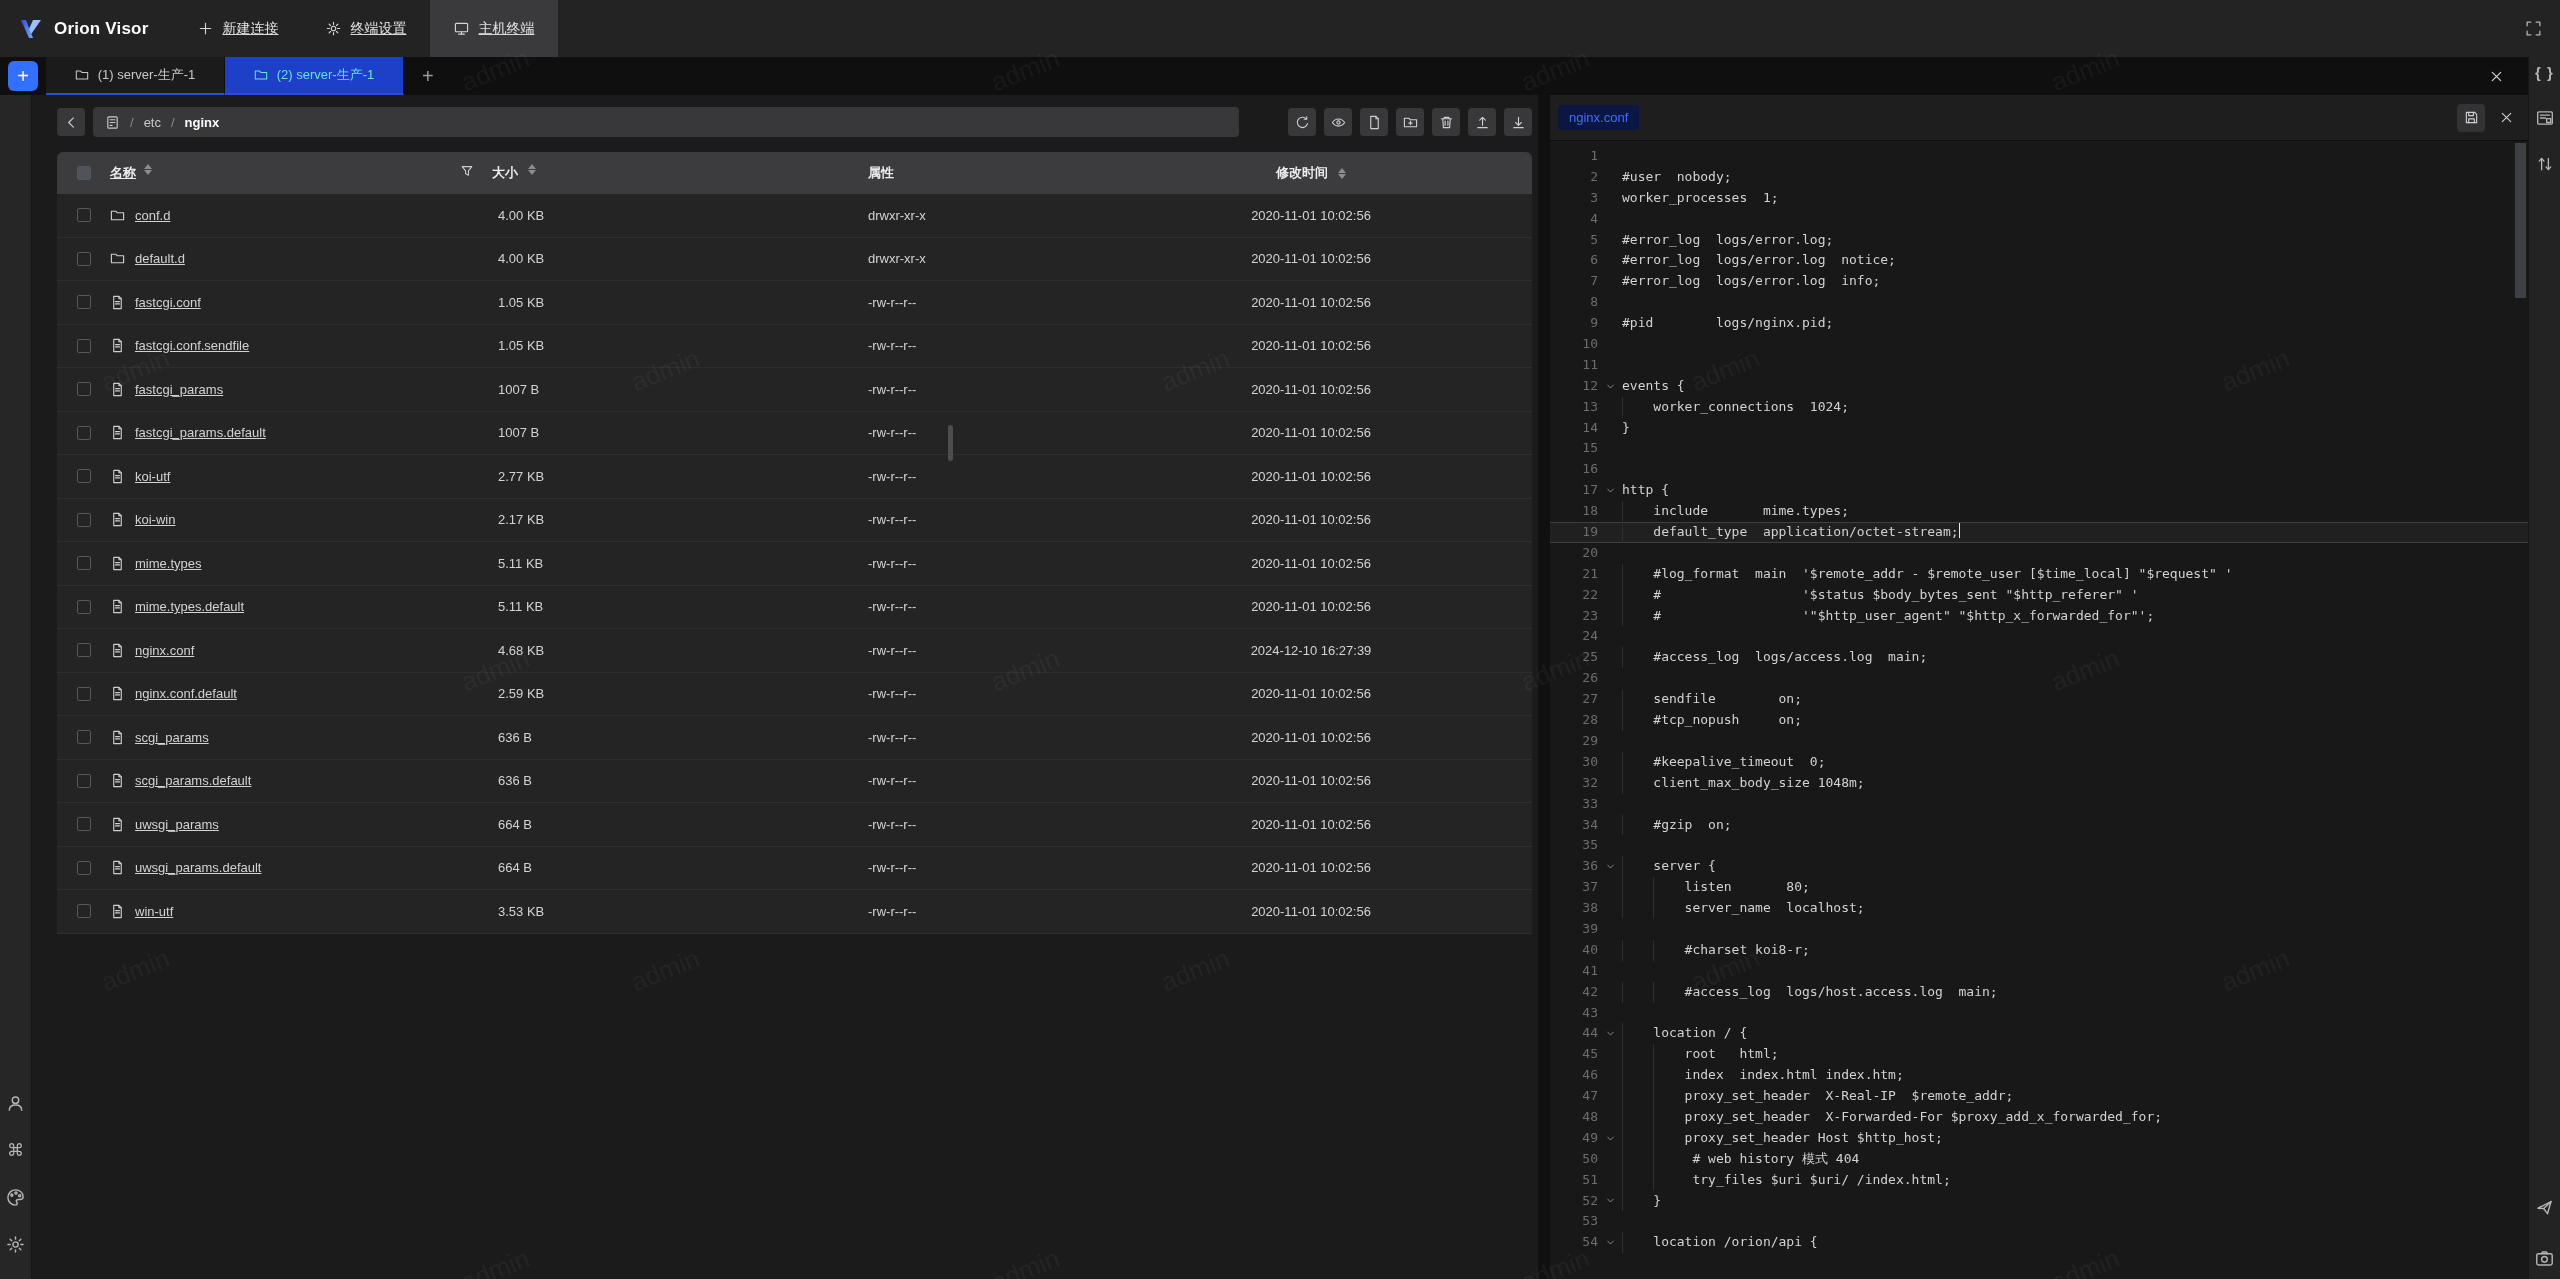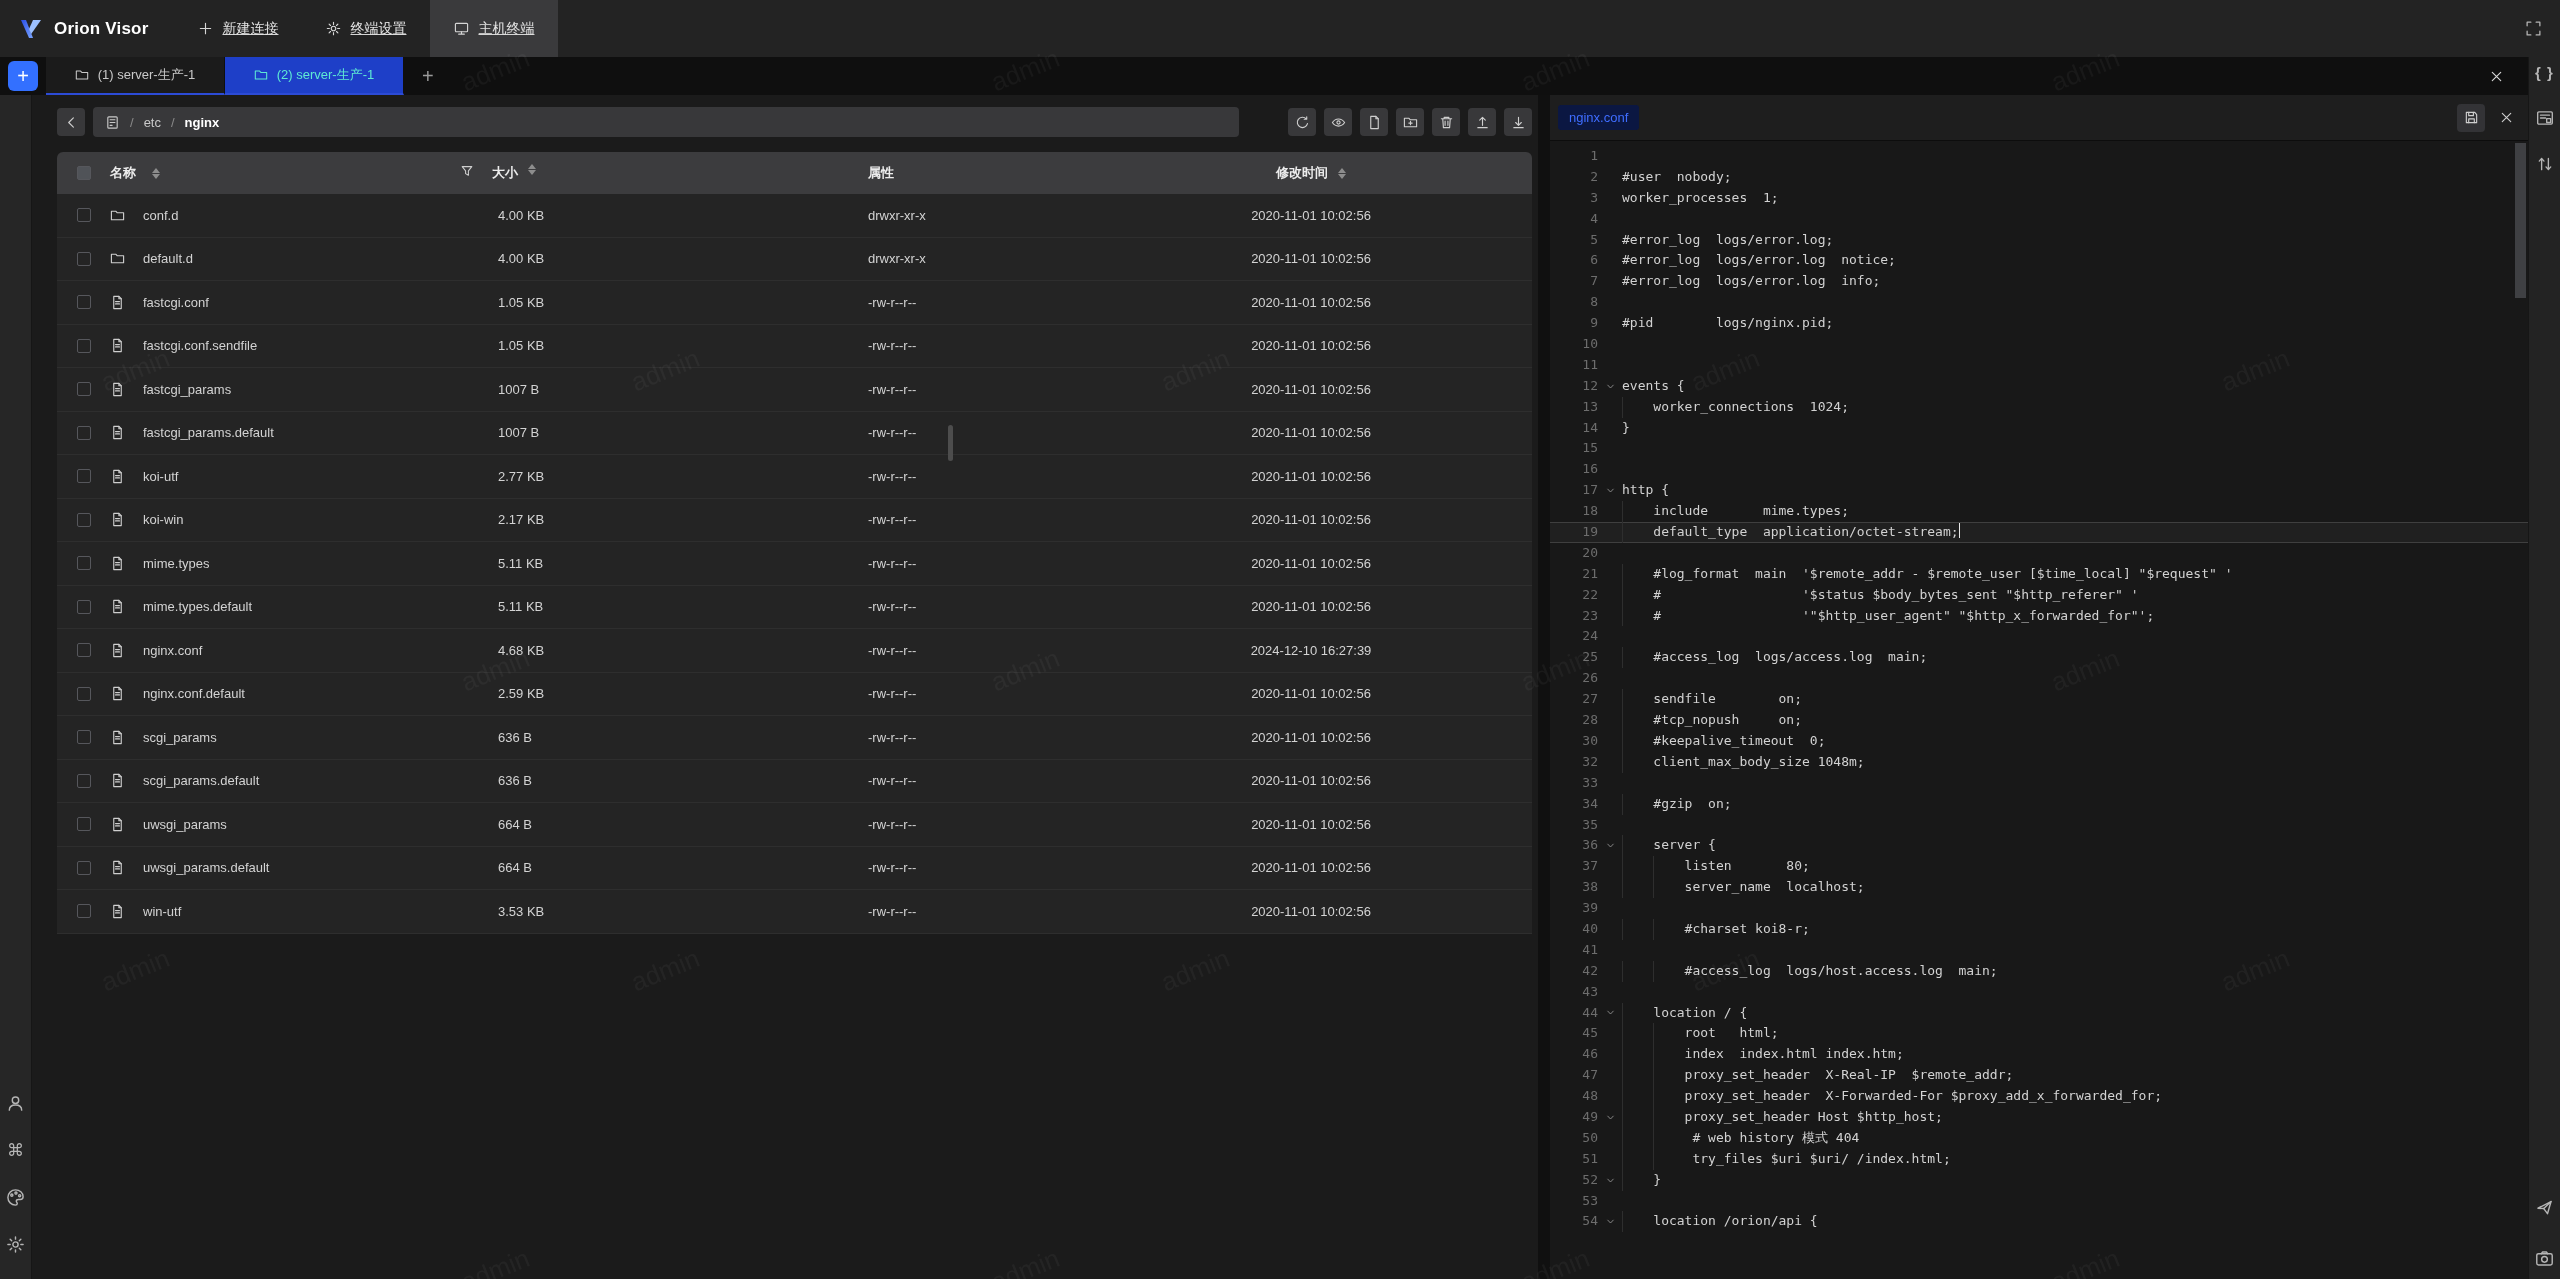--- a/index.html
+++ b/index.html
@@ -50,21 +50,21 @@
     align-items:center; gap:10px; padding:0 12px; font-size:13px; color:#c9c9c9; }
   .breadcrumb .sep { color:#8a8a8a; }
   .breadcrumb .crumb { cursor:pointer; }
   .breadcrumb .crumb.last { color:#fff; font-weight:bold; }
   .fp-actions { display:flex; gap:8px; margin-left:auto; }
 
   .ftable { width:1475px; margin-top:15px; font-size:13px; }
   .frow { display:flex; align-items:center; height:43.5px; border-bottom:1px solid #2e2e2e; background:#242424; color:#d3d3d3; }
   .fhead { height:42px; background:#3c3c3e; border-radius:6px 6px 0 0; border-bottom:none; font-weight:bold; color:#ececec; }
   .c-check { width:53px; display:flex; justify-content:center; flex-shrink:0; }
-  .c-name  { width:350px; display:flex; align-items:center; gap:12px; flex-shrink:0; }
+  .c-name  { width:350px; display:flex; align-items:flex-start; gap:4px; flex-shrink:0;text-decoration:underline; }
   .c-size  { width:400px; display:flex; gap:6px; padding-left:38px; flex-shrink:0; }
   .fhead .c-size { padding-left:0; }
   .c-attr  { width:230px; padding-left:8px; flex-shrink:0; }
   .c-date  { flex:1; text-align:center; display:flex; justify-content:center; align-items:center; gap:6px; }
   .checkbox { width:14px; height:14px; border:1px solid #56575c; border-radius:2px; background:transparent; cursor:pointer; }
   .checkbox.head { background:#505358; }
   .fname-icon { color:#cfcfcf; margin-right:6px; display:flex; }
   .carets { display:flex; flex-direction:column; gap:1px; margin-left:4px; }
   .carets i { width:0; height:0; border-left:4px solid transparent; border-right:4px solid transparent; }
   .carets i.up { border-bottom:5px solid #8d8d8d; }
@@ -725,20 +725,21 @@
                 <div class="ed-line active"><span class="num">19</span><span class="fold"></span><span class="code"><span class="guide" style="left: 0ch;"></span>    default_type  application/octet-stream;<span class="cursor"></span></span></div>
                 <div class="ed-line"><span class="num">20</span><span class="fold"></span><span class="code"></span></div>
                 <div class="ed-line"><span class="num">21</span><span class="fold"></span><span class="code"><span class="guide" style="left: 0ch;"></span>    #log_format  main  '$remote_addr - $remote_user [$time_local] "$request" '</span></div>
                 <div class="ed-line"><span class="num">22</span><span class="fold"></span><span class="code"><span class="guide" style="left: 0ch;"></span>    #                  '$status $body_bytes_sent "$http_referer" '</span></div>
                 <div class="ed-line"><span class="num">23</span><span class="fold"></span><span class="code"><span class="guide" style="left: 0ch;"></span>    #                  '"$http_user_agent" "$http_x_forwarded_for"';</span></div>
                 <div class="ed-line"><span class="num">24</span><span class="fold"></span><span class="code"></span></div>
                 <div class="ed-line"><span class="num">25</span><span class="fold"></span><span class="code"><span class="guide" style="left: 0ch;"></span>    #access_log  logs/access.log  main;</span></div>
                 <div class="ed-line"><span class="num">26</span><span class="fold"></span><span class="code"></span></div>
                 <div class="ed-line"><span class="num">27</span><span class="fold"></span><span class="code"><span class="guide" style="left: 0ch;"></span>    sendfile        on;</span></div>
                 <div class="ed-line"><span class="num">28</span><span class="fold"></span><span class="code"><span class="guide" style="left: 0ch;"></span>    #tcp_nopush     on;</span></div>
+                <div class="ed-line"><span class="num">29</span><span class="fold"></span><span class="code"></span></div>
                 <div class="ed-line"><span class="num">30</span><span class="fold"></span><span class="code"><span class="guide" style="left: 0ch;"></span>    #keepalive_timeout  0;</span></div>
                 <div class="ed-line"><span class="num">32</span><span class="fold"></span><span class="code"><span class="guide" style="left: 0ch;"></span>    client_max_body_size 1048m;</span></div>
                 <div class="ed-line"><span class="num">33</span><span class="fold"></span><span class="code"></span></div>
                 <div class="ed-line"><span class="num">34</span><span class="fold"></span><span class="code"><span class="guide" style="left: 0ch;"></span>    #gzip  on;</span></div>
                 <div class="ed-line"><span class="num">35</span><span class="fold"></span><span class="code"></span></div>
                 <div class="ed-line"><span class="num">36</span><span class="fold"><span style="display: flex;"><svg class="ic" width="11" height="11" viewBox="0 0 16 16" fill="none" stroke="currentColor" stroke-width="1.2" stroke-linecap="round" stroke-linejoin="round">
                         <path d="M4 6l4 4.2L12 6"></path>
                       </svg></span></span><span class="code"><span class="guide" style="left: 0ch;"></span>    server {</span></div>
                 <div class="ed-line"><span class="num">37</span><span class="fold"></span><span class="code"><span class="guide" style="left: 0ch;"></span><span class="guide" style="left: 4ch;"></span>        listen       80;</span></div>
                 <div class="ed-line"><span class="num">38</span><span class="fold"></span><span class="code"><span class="guide" style="left: 0ch;"></span><span class="guide" style="left: 4ch;"></span>        server_name  localhost;</span></div>

